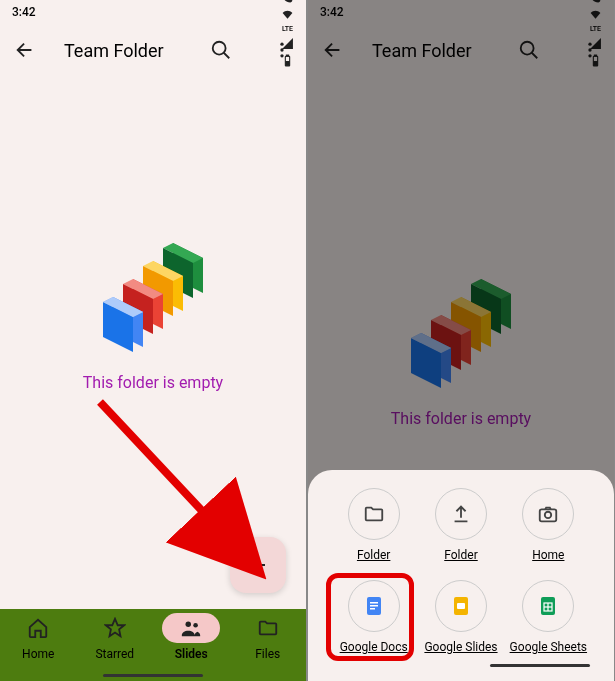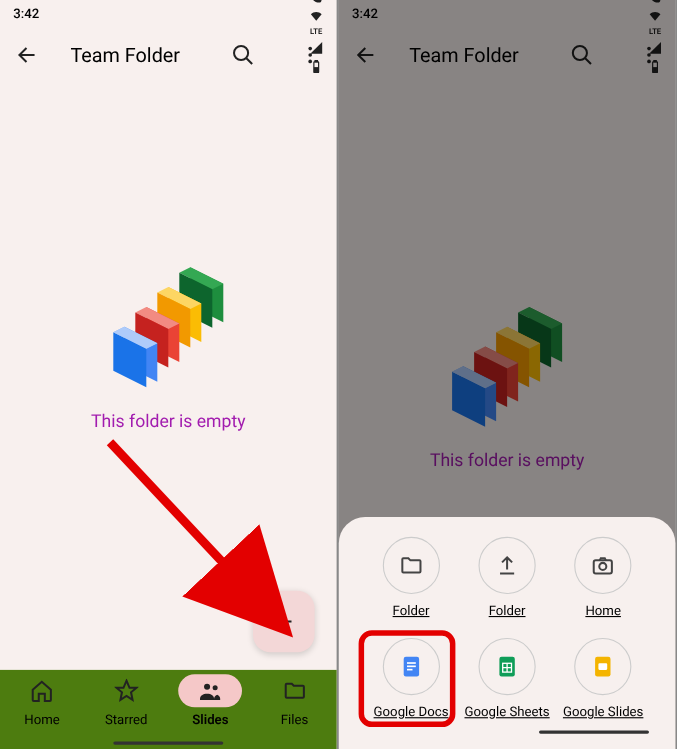--- a/index.html
+++ b/index.html
@@ -423,35 +423,35 @@
               <rect x="8" y="8" width="8" height="1.5" fill="#fff"></rect>
               <rect x="8" y="11" width="8" height="1.5" fill="#fff"></rect>
               <rect x="8" y="14" width="5" height="1.5" fill="#fff"></rect>
             </svg>
           </div>
         <span class="sheet-label">Google Docs</span>
       </div>
       <div class="sheet-item">
         <div class="sheet-icon-circle">
             <svg width="24" height="24" viewBox="0 0 24 24">
+              <rect x="5" y="3" width="14" height="18" rx="2" fill="#f4b400"></rect>
+              <rect x="8" y="9" width="8" height="6" fill="#fff" rx="1"></rect>
+            </svg>
+          </div>
+        <span class="sheet-label">Google Slides</span>
+      </div>
+      <div class="sheet-item">
+        <div class="sheet-icon-circle">
+            <svg width="24" height="24" viewBox="0 0 24 24">
               <rect x="5" y="3" width="14" height="18" rx="2" fill="#0f9d58"></rect>
               <rect x="8" y="9" width="8" height="8" fill="none" stroke="#fff" stroke-width="1.2"></rect>
               <line x1="12" y1="9" x2="12" y2="17" stroke="#fff" stroke-width="1.2"></line>
               <line x1="8" y1="13" x2="16" y2="13" stroke="#fff" stroke-width="1.2"></line>
             </svg>
           </div>
         <span class="sheet-label">Google Sheets</span>
       </div>
-      <div class="sheet-item">
-        <div class="sheet-icon-circle">
-            <svg width="24" height="24" viewBox="0 0 24 24">
-              <rect x="5" y="3" width="14" height="18" rx="2" fill="#f4b400"></rect>
-              <rect x="8" y="9" width="8" height="6" fill="#fff" rx="1"></rect>
-            </svg>
-          </div>
-        <span class="sheet-label">Google Slides</span>
-      </div>
     </div>
     <div class="gesture-bar" style="position:relative; margin:10px auto 0; bottom:0;"></div>
   </div>
 
   <div class="highlight-box" style="left:18px; bottom:20px; width:88px; height:88px;"></div>
 </div>
 
 </body></html>

